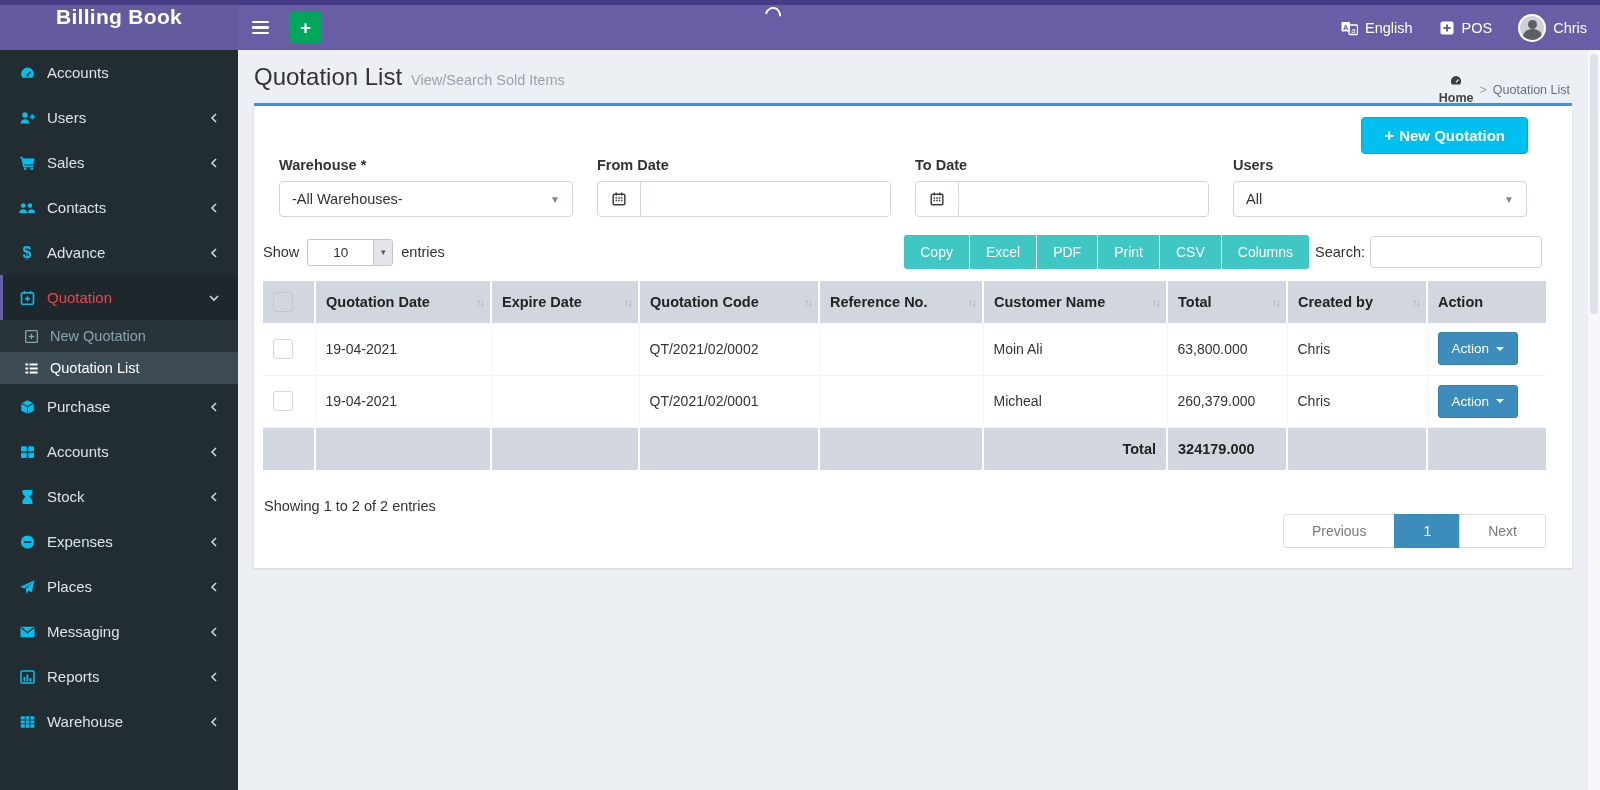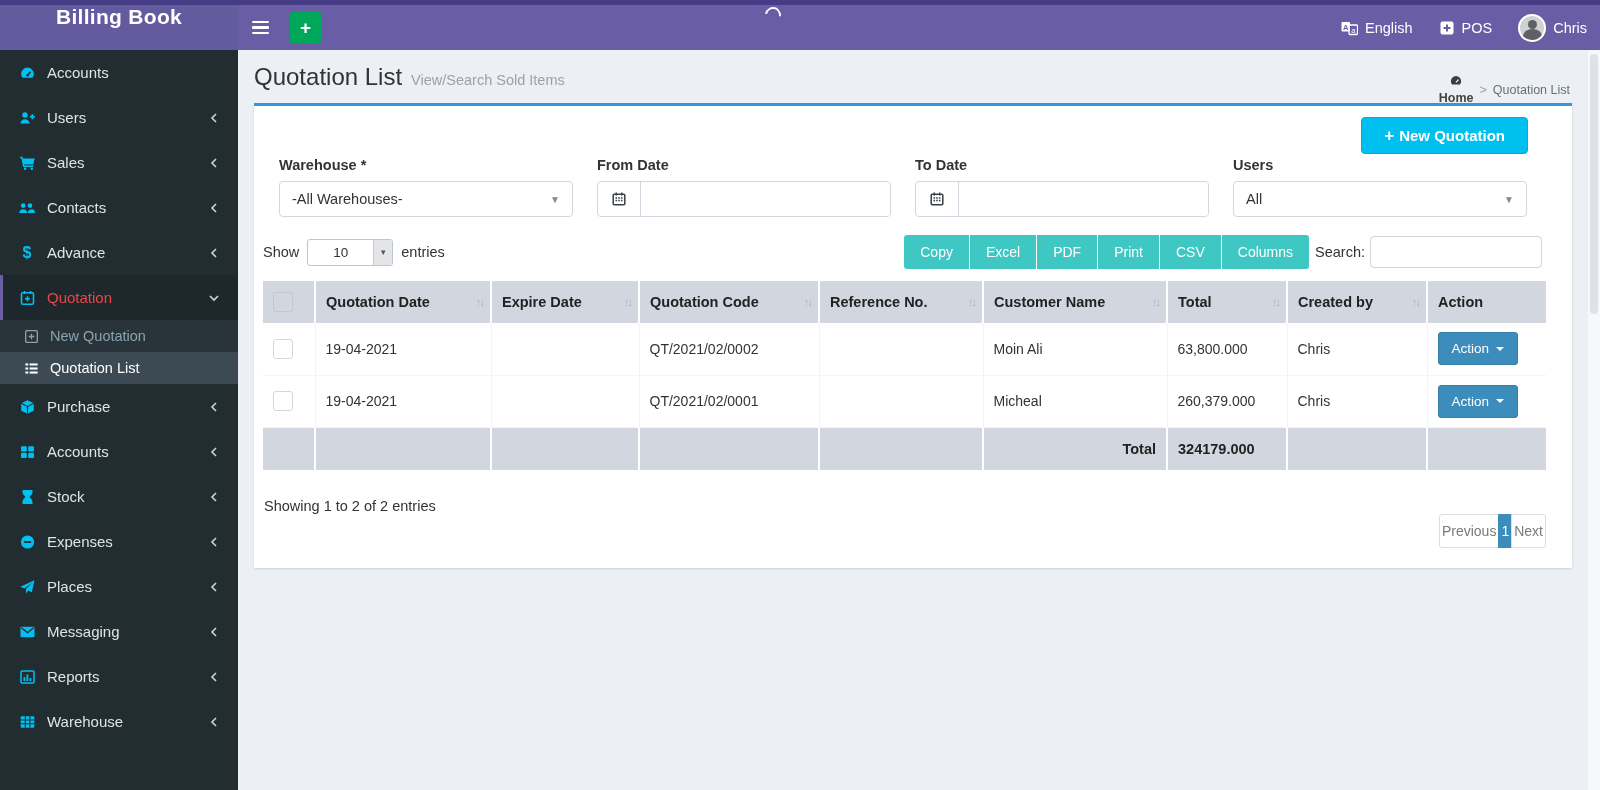--- a/index.html
+++ b/index.html
@@ -97,21 +97,21 @@
   .total-value { font-weight:700; color:#222; }
   .checkbox { width:20px; height:20px; border:1px solid #d3d7dc; border-radius:3px; background:#fff; cursor:pointer; }
   .checkbox.header { background:transparent; border-color:#c3c8cf; }
   .btn-action { background:#3c8dbc; color:#fff; border:1px solid #367fa9; border-radius:3px; padding:8px 13px;
                 font-family:inherit; font-size:13.5px; cursor:pointer; display:inline-flex; align-items:center; gap:7px; }
   .btn-action .dcaret { width:0; height:0; border-left:4px solid transparent; border-right:4px solid transparent; border-top:4px solid #fff; }
 
   .dt-foot { position:relative; height:66px; margin:16px 26px 0 9px; }
   .summary { position:absolute; left:1px; top:12px; font-size:14.5px; color:#333; }
   .pager { position:absolute; right:0; top:28px; display:flex; }
-  .page-btn { padding:8px 2px; border:1px solid #ddd; background:#fff; color:#7a7a7a; font-size:14px; margin-left:-1px; cursor:pointer; font-family:inherit; }
+  .page-btn { padding:8px 28px; border:1px solid #ddd; background:#fff; color:#7a7a7a; font-size:14px; margin-left:-1px; cursor:pointer; font-family:inherit; }
   .page-btn.first { border-radius:3px 0 0 3px; }
   .page-btn.last { border-radius:0 3px 3px 0; }
   .page-btn.active { background:#3c8dbc; border-color:#3c8dbc; color:#fff; }
 
   .scrollbar { position:absolute; right:0; top:50px; width:12px; height:740px; background:#f7f8fa; }
   .scrollbar .thumb { position:absolute; top:4px; left:2px; width:8px; height:260px; border-radius:4px; background:#dde2ea; }
 </style>
 </head>
 <body>
 

